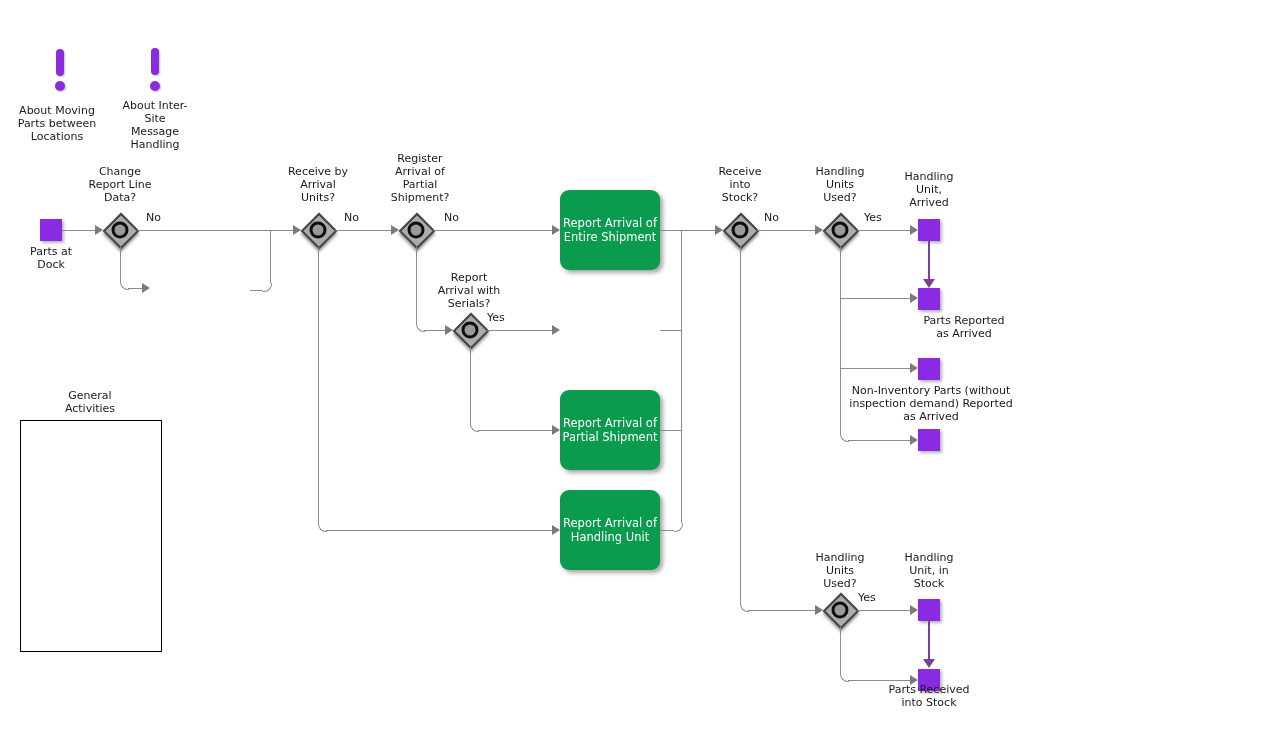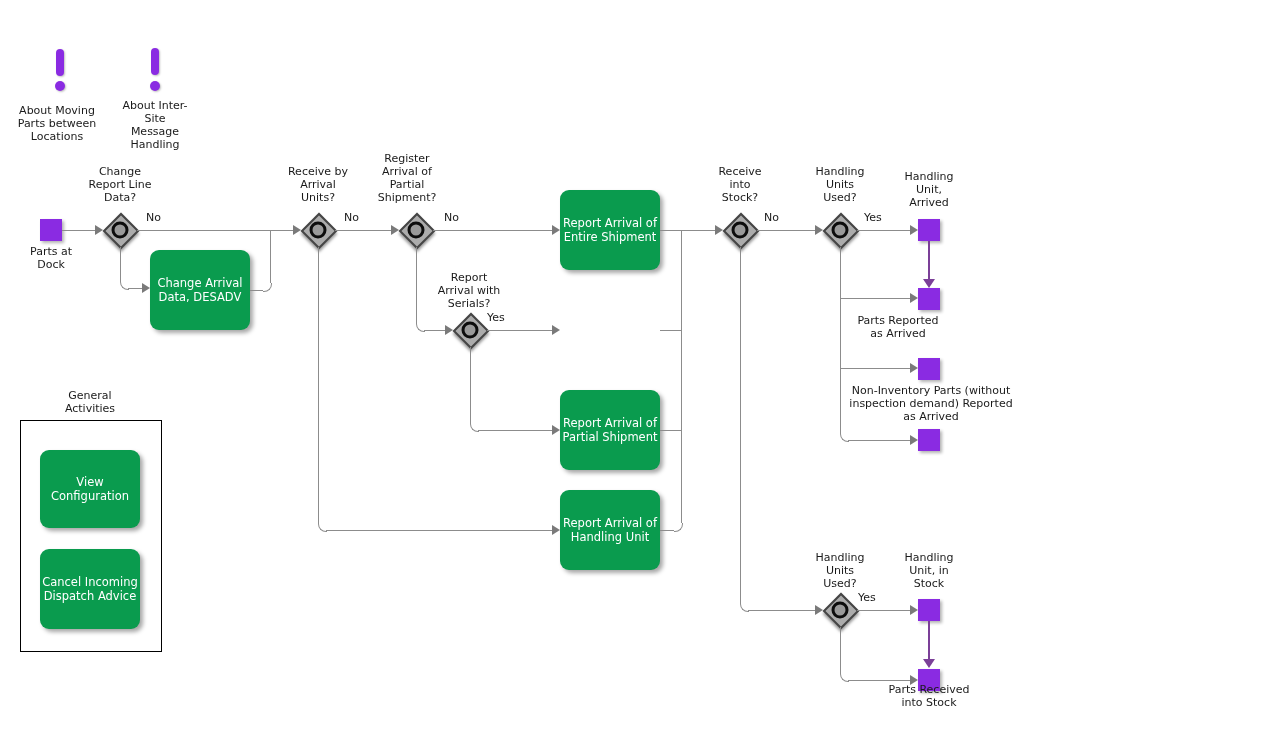--- a/index.html
+++ b/index.html
@@ -79,21 +79,21 @@
     <div class="ring"></div>
   </div>
   <div class="lbl" style="left:318px;top:165px">Receive by
 Arrival
 Units?</div>
 
   <div class="decision" style="left:399px;top:213px">
     <div class="dm"></div>
     <div class="ring"></div>
   </div>
-  <div class="lbl" style="left:407px;top:152px">Register
+  <div class="lbl" style="left:420px;top:152px">Register
 Arrival of
 Partial
 Shipment?</div>
 
   <div class="decision" style="left:453px;top:313px">
     <div class="dm"></div>
     <div class="ring"></div>
   </div>
   <div class="lbl" style="left:469px;top:271px">Report
 Arrival with
@@ -124,36 +124,34 @@
 Used?</div>
 
   <div class="tag" style="left:146px;top:212px">No</div>
   <div class="tag" style="left:344px;top:212px">No</div>
   <div class="tag" style="left:444px;top:212px">No</div>
   <div class="tag" style="left:764px;top:212px">No</div>
   <div class="tag" style="left:487px;top:312px">Yes</div>
   <div class="tag" style="left:864px;top:212px">Yes</div>
   <div class="tag" style="left:858px;top:592px">Yes</div>
 
-  <div class="activity" style="left:150px;top:250px">Change Arrival
-Data, DESADV</div>
   <div class="activity" style="left:560px;top:190px">Report Arrival of
 Entire Shipment</div>
   <div class="activity" style="left:560px;top:390px">Report Arrival of
 Partial Shipment</div>
   <div class="activity" style="left:560px;top:490px">Report Arrival of
 Handling Unit</div>
 
   <div class="sq" style="left:918px;top:219px"></div>
   <div class="lbl" style="left:929px;top:170px">Handling
 Unit,
 Arrived</div>
 
   <div class="sq" style="left:918px;top:288px"></div>
-  <div class="lbl" style="left:898px;top:314px">Parts Reported
+  <div class="lbl" style="left:964px;top:314px">Parts Reported
 as Arrived</div>
 
   <div class="sq" style="left:918px;top:358px"></div>
   <div class="lbl" style="left:931px;top:384px">Non-Inventory Parts (without
 inspection demand) Reported
 as Arrived</div>
 
   <div class="sq" style="left:918px;top:429px"></div>
 
   <div class="sq" style="left:918px;top:599px"></div>
@@ -166,24 +164,20 @@
 into Stock</div>
 
   <div class="pv" style="left:928px;top:241px;height:40px"></div>
   <div class="pd" style="left:923px;top:279px"></div>
   <div class="pv" style="left:928px;top:621px;height:40px"></div>
   <div class="pd" style="left:923px;top:659px"></div>
 
   <div class="lbl" style="left:90px;top:389px">General
 Activities</div>
   <div class="gbox"></div>
-  <div class="activity" style="left:40px;top:450px;height:78px">View
-Configuration</div>
-  <div class="activity" style="left:40px;top:549px">Cancel Incoming
-Dispatch Advice</div>
 
   <div class="h" style="left:62px;top:230px;width:34px"></div>
   <div class="h" style="left:137px;top:230px;width:156px"></div>
   <div class="h" style="left:335px;top:230px;width:56px"></div>
   <div class="h" style="left:433px;top:230px;width:119px"></div>
   <div class="h" style="left:660px;top:230px;width:55px"></div>
   <div class="h" style="left:757px;top:230px;width:58px"></div>
   <div class="h" style="left:857px;top:230px;width:53px"></div>
   <div class="h" style="left:128px;top:288px;width:14px"></div>
   <div class="h" style="left:250px;top:290px;width:13px"></div>

